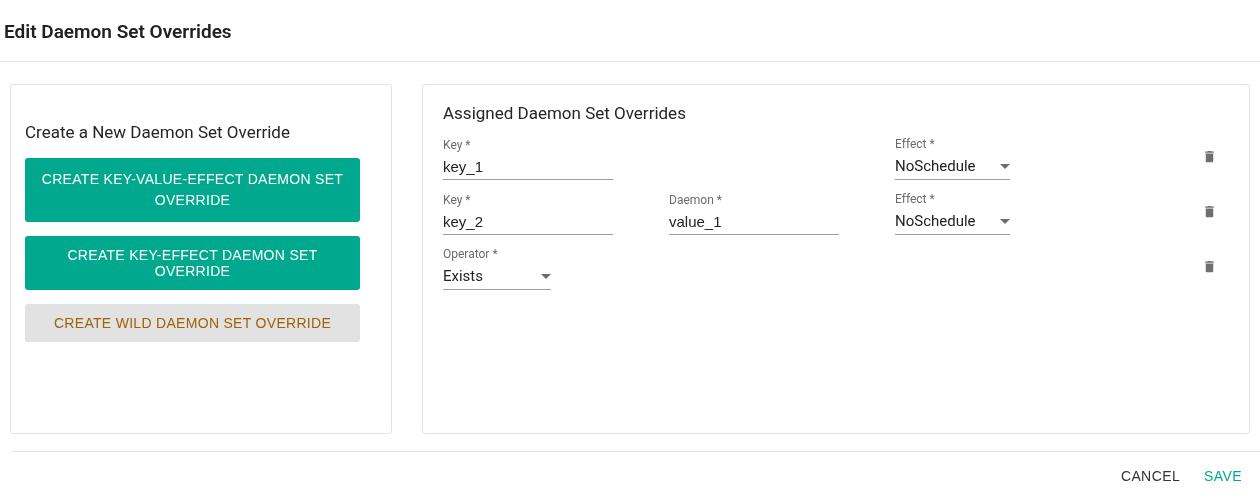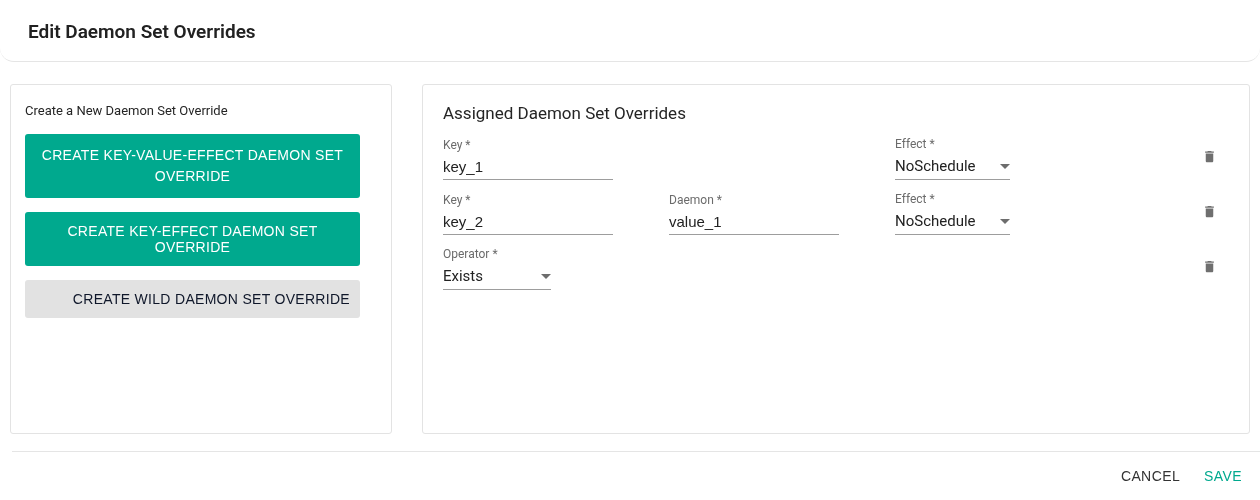--- a/index.html
+++ b/index.html
@@ -7,58 +7,58 @@
       font-family: -apple-system, BlinkMacSystemFont, "Segoe UI", Roboto, Helvetica, Arial, sans-serif;
       background: #ffffff;
       color: #212121;
       width: 1260px;
       height: 500px;
       overflow: hidden;
     }
     .page-title {
       font-size: 19px;
       font-weight: 600;
-      padding: 20px 10px 18px 28px;
+      padding: 20px 10px 18px 4px;
       border-bottom: 1px solid #e5e5e5;
-      border-radius: 14px;
     }
     .content {
       display: flex;
       padding: 22px 10px 0 10px;
       gap: 30px;
     }
     .left-panel {
       width: 382px;
       border: 1px solid #e3e3e3;
       border-radius: 3px;
       padding: 18px 14px 18px 14px;
       box-shadow: 0 0 0 rgba(0,0,0,0);
     }
     .left-title {
-      font-size: 13px;
+      font-size: 17px;
       font-weight: 400;
       color: #252525;
       margin-bottom: 16px;
+      margin-top: 19px;
     }
     .btn {
       display: block;
       width: 335px;
       border: none;
       border-radius: 3px;
       font-size: 14px;
       font-weight: 500;
       letter-spacing: 0.3px;
       text-align: center;
       padding: 11px 10px;
       cursor: pointer;
       text-transform: uppercase;
       margin-bottom: 14px;
     }
     .btn-teal { background: #00a98e; color: #ffffff; }
-    .btn-disabled { background: #e2e2e2; color: #0f172a; cursor: default; text-align: right; }
+    .btn-disabled { background: #e2e2e2; color: #a16207; cursor: default; }
     .btn-multiline { line-height: 1.5; }
     .right-panel {
       flex: 1;
       border: 1px solid #e3e3e3;
       border-radius: 3px;
       padding: 18px 28px 18px 20px;
       min-height: 350px;
       position: relative;
     }
     .right-title {

